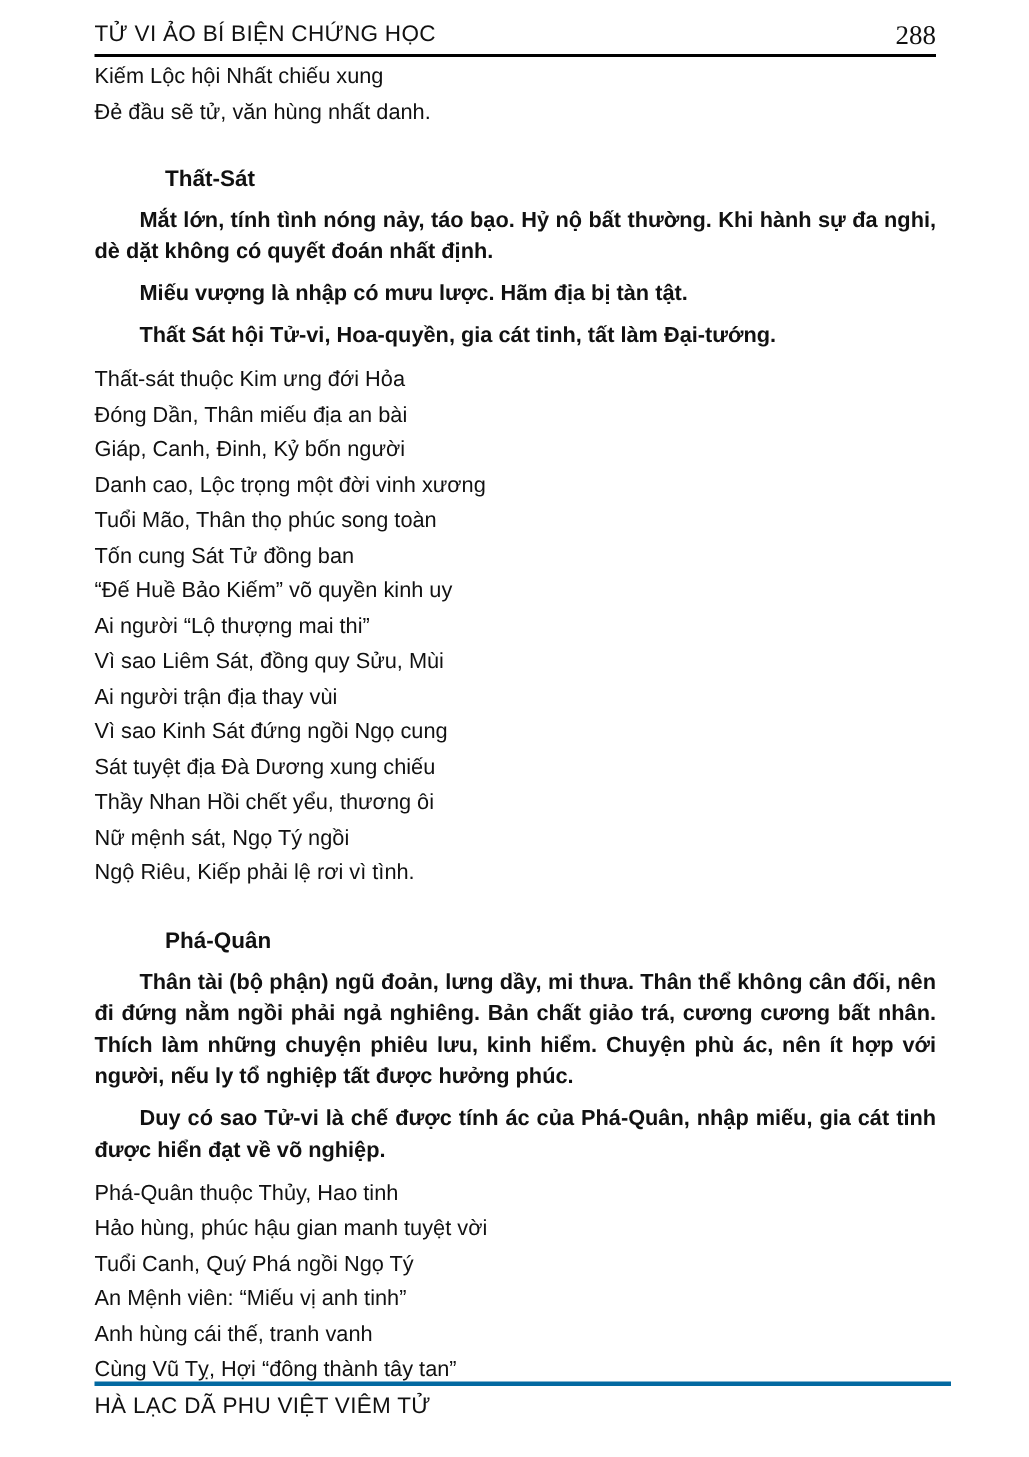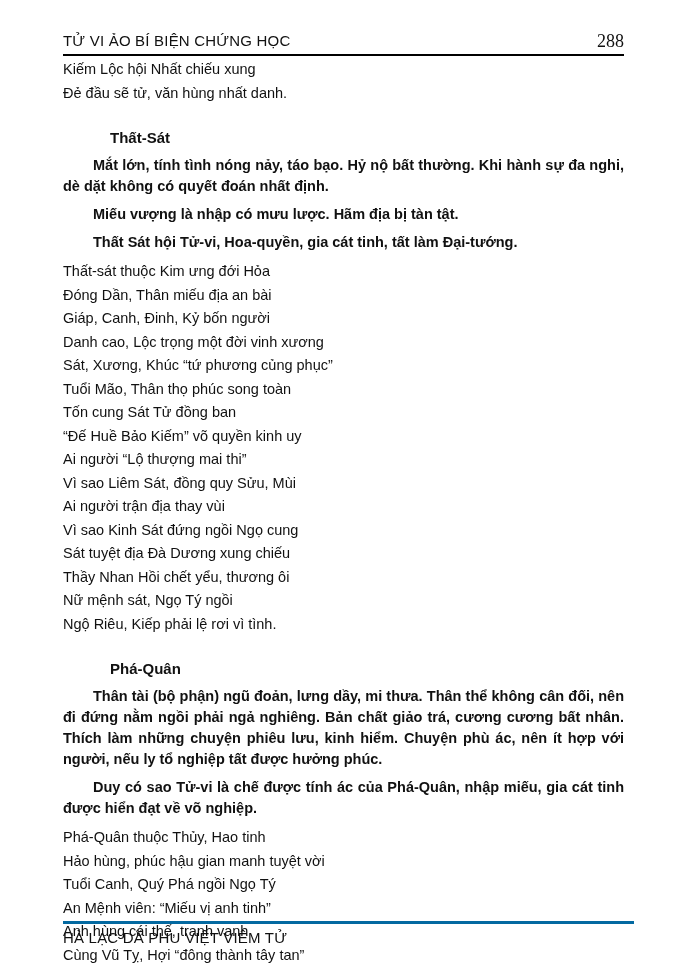--- a/index.html
+++ b/index.html
@@ -10,21 +10,21 @@
     color: #111111;
     font-family: "Liberation Sans", sans-serif;
     position: relative;
     overflow: hidden;
   }
   .page {
     position: relative;
     width: 686px;
     height: 971px;
     box-sizing: border-box;
-    padding: 32px 62px 0 63px;
+    padding: 14px 62px 0 63px;
   }
   
   .header {
     display: flex;
     justify-content: space-between;
     align-items: flex-end;
     border-bottom: 2px solid #000000;
     padding-bottom: 4px;
   }
   .header-title {
@@ -95,21 +95,20 @@
   <div>
     <div class="section-heading">Thất-Sát</div>
     <p class="para">Mắt lớn, tính tình nóng nảy, táo bạo. Hỷ nộ bất thường. Khi hành sự đa nghi, dè dặt không có quyết đoán nhất định.</p>
     <p class="para">Miếu vượng là nhập có mưu lược. Hãm địa bị tàn tật.</p>
     <p class="para">Thất Sát hội Tử-vi, Hoa-quyền, gia cát tinh, tất làm Đại-tướng.</p>
     <div class="verse-block">
       <div class="verse-line">Thất-sát thuộc Kim ưng đới Hỏa</div>
       <div class="verse-line">Đóng Dần, Thân miếu địa an bài</div>
       <div class="verse-line">Giáp, Canh, Đinh, Kỷ bốn người</div>
       <div class="verse-line">Danh cao, Lộc trọng một đời vinh xương</div>
-      <div class="verse-line">Sát, Xương, Khúc “tứ phương củng phục”</div>
       <div class="verse-line">Tuổi Mão, Thân thọ phúc song toàn</div>
       <div class="verse-line">Tốn cung Sát Tử đồng ban</div>
       <div class="verse-line">“Đế Huề Bảo Kiếm” võ quyền kinh uy</div>
       <div class="verse-line">Ai người “Lộ thượng mai thi”</div>
       <div class="verse-line">Vì sao Liêm Sát, đồng quy Sửu, Mùi</div>
       <div class="verse-line">Ai người trận địa thay vùi</div>
       <div class="verse-line">Vì sao Kinh Sát đứng ngồi Ngọ cung</div>
       <div class="verse-line">Sát tuyệt địa Đà Dương xung chiếu</div>
       <div class="verse-line">Thầy Nhan Hồi chết yểu, thương ôi</div>
       <div class="verse-line">Nữ mệnh sát, Ngọ Tý ngồi</div>

